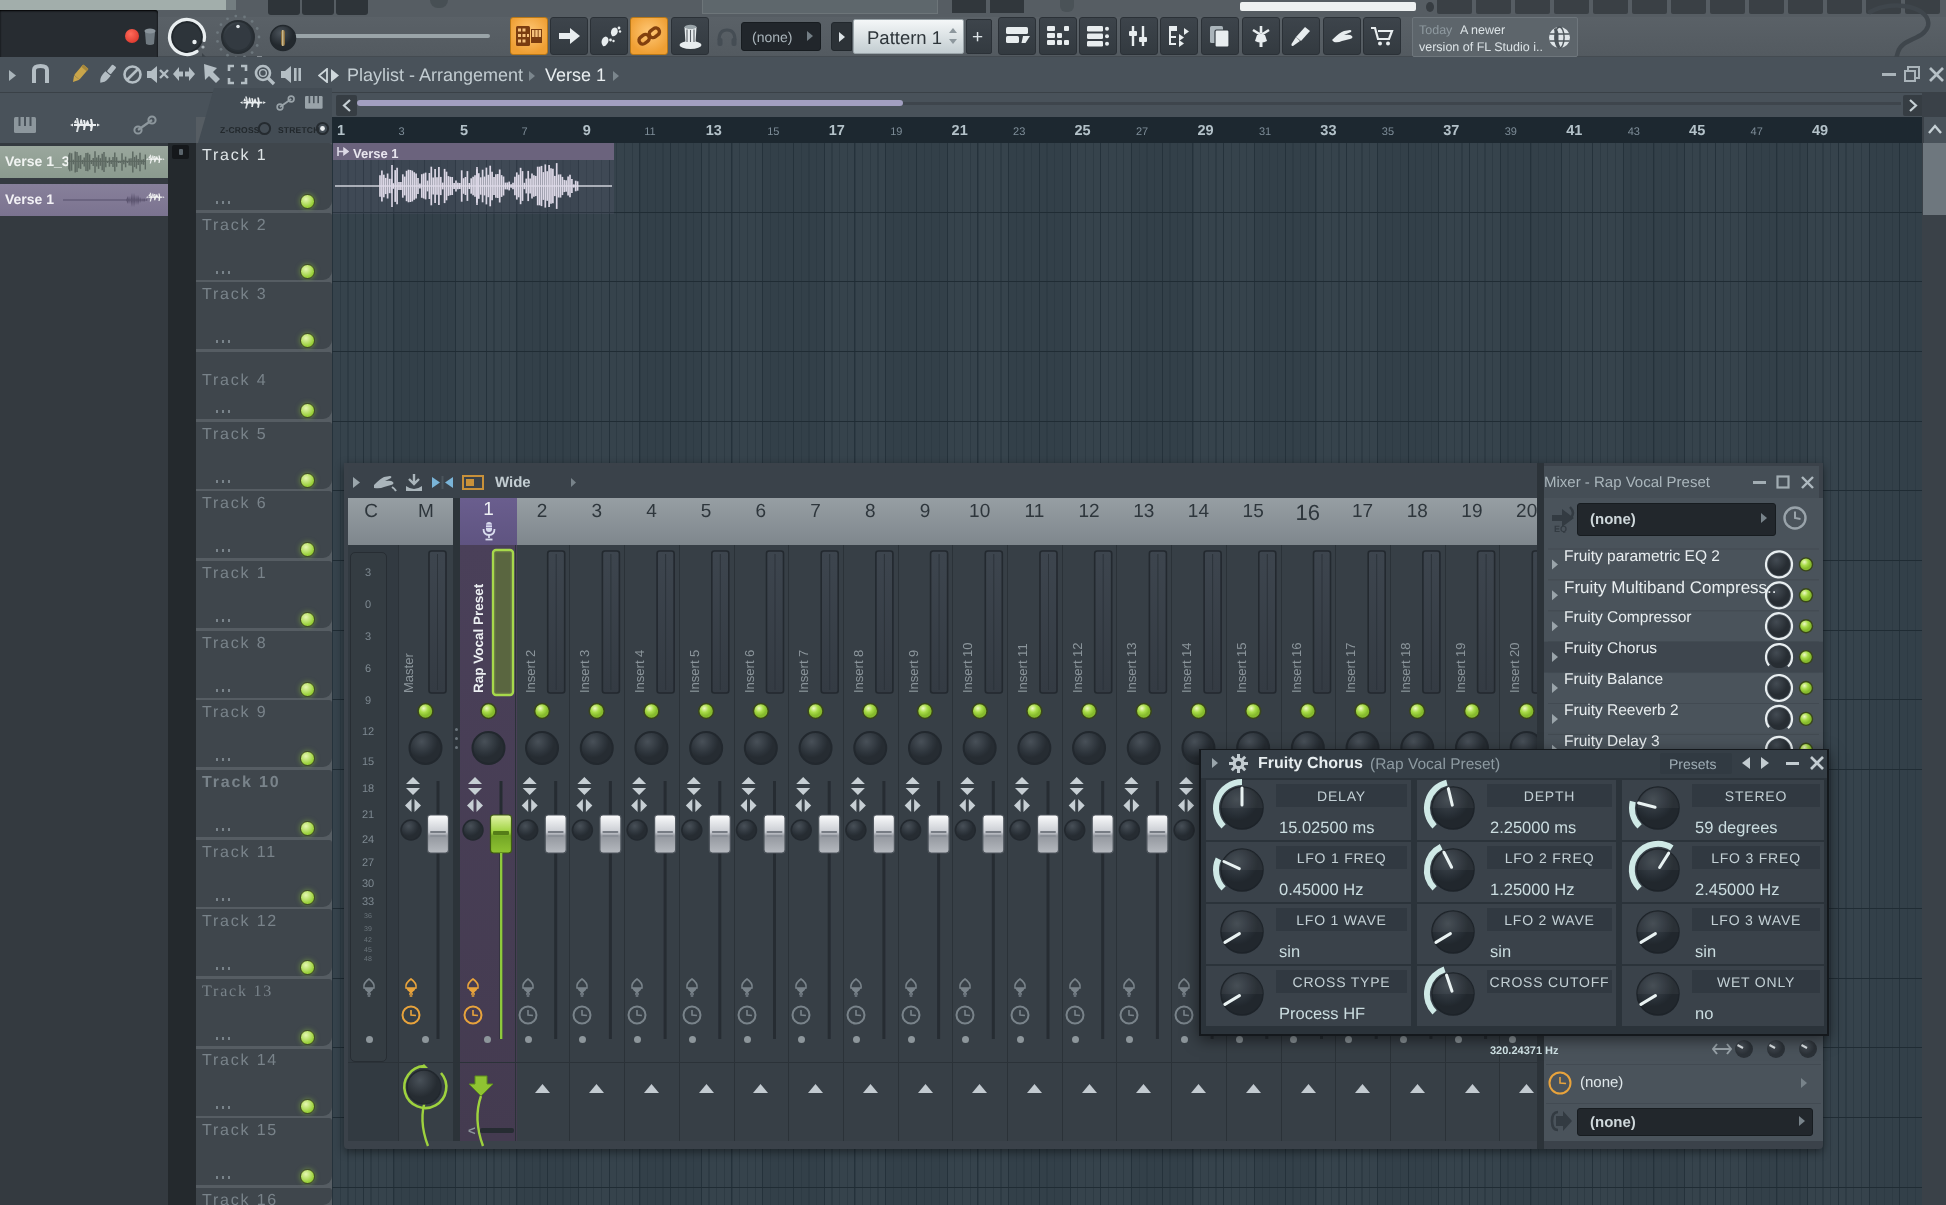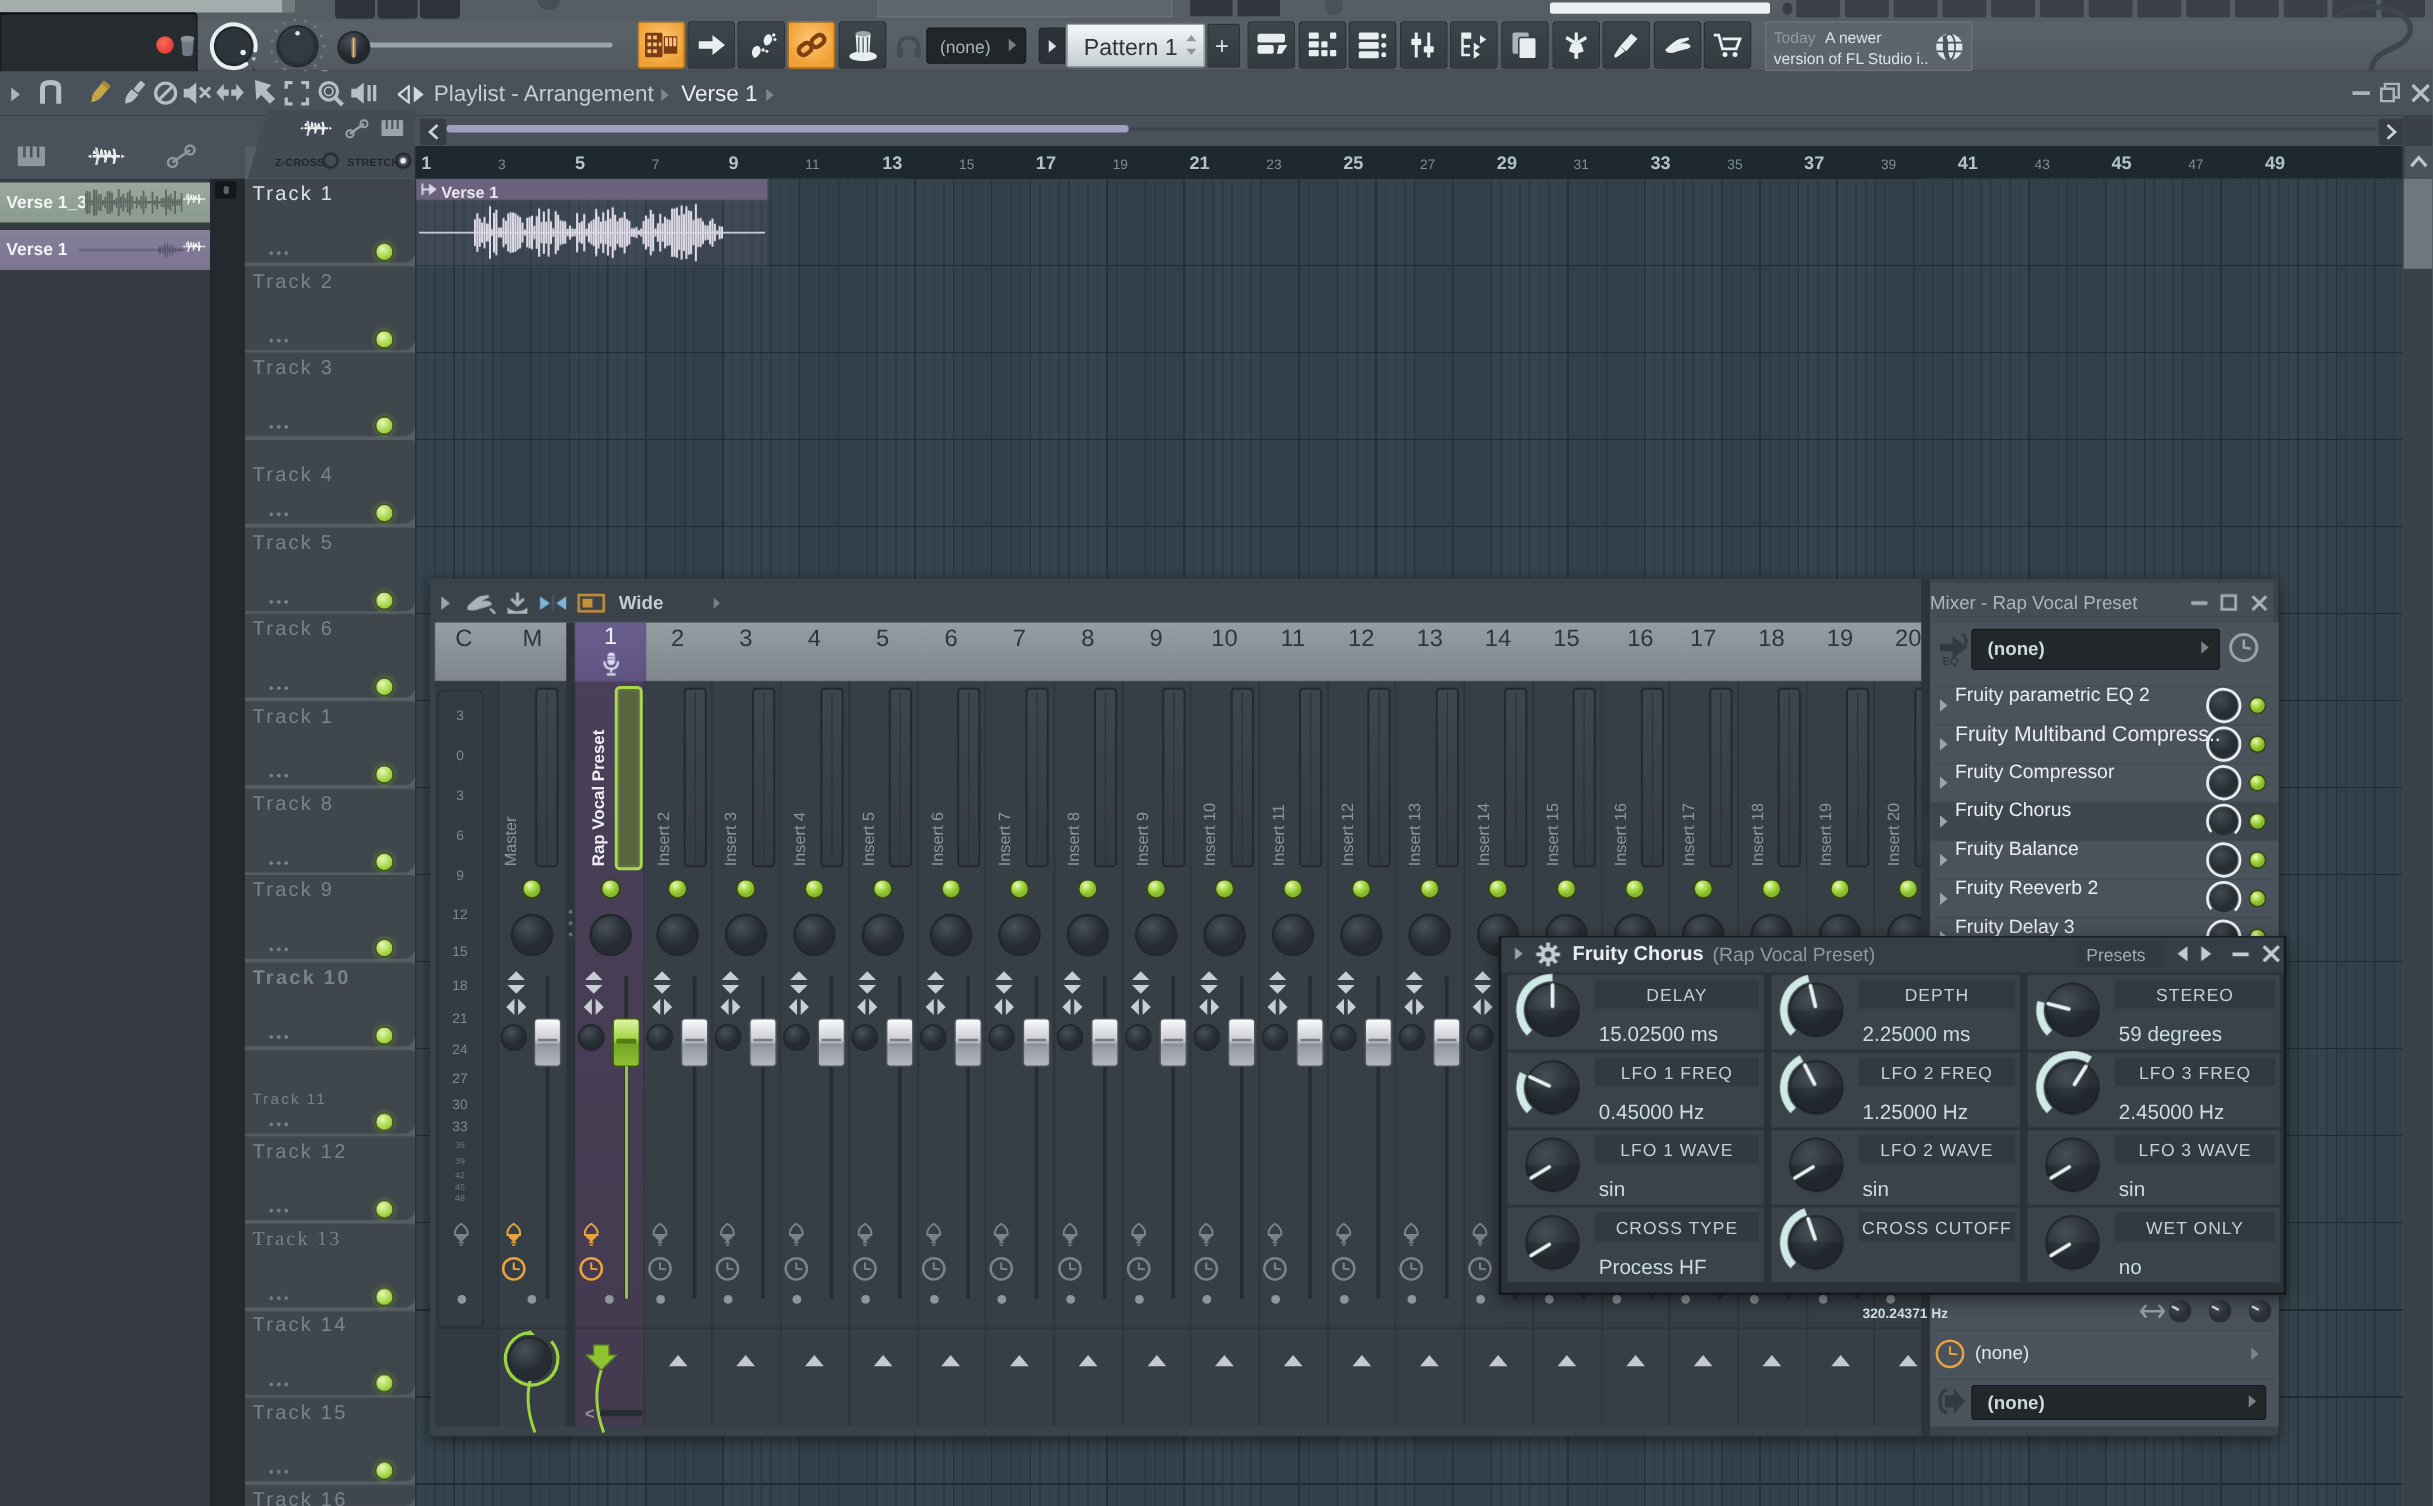--- a/index.html
+++ b/index.html
@@ -581,21 +581,21 @@
     <div style="left:300px;top:682px;width:15px;height:15px;border-radius:50%;background:radial-gradient(circle at 38% 32%,#e6f7b2,#9cd23c 65%,#85ba2c);border:1.5px solid #42501f;box-shadow:0 0 5px rgba(150,210,60,0.5);"></div>
     <div style="left:196px;top:700.2px;width:136px;height:67.2px;background:#3f464c;border-radius:0 3px 9px 0;"></div>
     <div class="t" style="left:202px;top:705.2px;font-size:16px;color:#79838a;font-weight:400;letter-spacing:1.8px;">Track 9</div>
     <div style="left:214px;top:758px;width:17px;height:3px;background:radial-gradient(circle 1.5px, #79838a 1.4px, transparent 1.5px) 0 0/6px 3px repeat-x;"></div>
     <div style="left:300px;top:751px;width:15px;height:15px;border-radius:50%;background:radial-gradient(circle at 38% 32%,#e6f7b2,#9cd23c 65%,#85ba2c);border:1.5px solid #42501f;box-shadow:0 0 5px rgba(150,210,60,0.5);"></div>
     <div style="left:196px;top:769.9px;width:136px;height:67.2px;background:#3f464c;border-radius:0 3px 9px 0;"></div>
     <div class="t" style="left:202px;top:774.85px;font-size:16px;color:#79838a;font-weight:700;letter-spacing:1.8px;">Track 10</div>
     <div style="left:214px;top:828px;width:17px;height:3px;background:radial-gradient(circle 1.5px, #79838a 1.4px, transparent 1.5px) 0 0/6px 3px repeat-x;"></div>
     <div style="left:300px;top:821px;width:15px;height:15px;border-radius:50%;background:radial-gradient(circle at 38% 32%,#e6f7b2,#9cd23c 65%,#85ba2c);border:1.5px solid #42501f;box-shadow:0 0 5px rgba(150,210,60,0.5);"></div>
     <div style="left:196px;top:839.5px;width:136px;height:67.2px;background:#3f464c;border-radius:0 3px 9px 0;"></div>
-    <div class="t" style="left:202px;top:844.5px;font-size:12px;color:#79838a;font-weight:400;letter-spacing:1.8px;margin-top:28px;">Track 11</div>
+    <div class="t" style="left:202px;top:844.5px;font-size:16px;color:#79838a;font-weight:400;letter-spacing:1.8px;">Track 11</div>
     <div style="left:214px;top:898px;width:17px;height:3px;background:radial-gradient(circle 1.5px, #79838a 1.4px, transparent 1.5px) 0 0/6px 3px repeat-x;"></div>
     <div style="left:300px;top:890px;width:15px;height:15px;border-radius:50%;background:radial-gradient(circle at 38% 32%,#e6f7b2,#9cd23c 65%,#85ba2c);border:1.5px solid #42501f;box-shadow:0 0 5px rgba(150,210,60,0.5);"></div>
     <div style="left:196px;top:909.2px;width:136px;height:67.2px;background:#3f464c;border-radius:0 3px 9px 0;"></div>
     <div class="t" style="left:202px;top:914.1500000000001px;font-size:16px;color:#79838a;font-weight:400;letter-spacing:1.8px;">Track 12</div>
     <div style="left:214px;top:967px;width:17px;height:3px;background:radial-gradient(circle 1.5px, #79838a 1.4px, transparent 1.5px) 0 0/6px 3px repeat-x;"></div>
     <div style="left:300px;top:960px;width:15px;height:15px;border-radius:50%;background:radial-gradient(circle at 38% 32%,#e6f7b2,#9cd23c 65%,#85ba2c);border:1.5px solid #42501f;box-shadow:0 0 5px rgba(150,210,60,0.5);"></div>
     <div style="left:196px;top:978.8px;width:136px;height:67.2px;background:#3f464c;border-radius:0 3px 9px 0;"></div>
     <div class="t" style="left:202px;top:983.8000000000001px;font-size:16px;color:#79838a;font-weight:400;letter-spacing:1.8px;font-family:Liberation Serif, serif;">Track 13</div>
     <div style="left:214px;top:1037px;width:17px;height:3px;background:radial-gradient(circle 1.5px, #79838a 1.4px, transparent 1.5px) 0 0/6px 3px repeat-x;"></div>
     <div style="left:300px;top:1030px;width:15px;height:15px;border-radius:50%;background:radial-gradient(circle at 38% 32%,#e6f7b2,#9cd23c 65%,#85ba2c);border:1.5px solid #42501f;box-shadow:0 0 5px rgba(150,210,60,0.5);"></div>
@@ -755,21 +755,21 @@
     <div class="t" style="left:745.85px;top:502px;font-size:19px;color:#2e363c;font-weight:400;width:30px;text-align:center;">6</div>
     <div class="t" style="left:800.5500000000001px;top:502px;font-size:19px;color:#2e363c;font-weight:400;width:30px;text-align:center;">7</div>
     <div class="t" style="left:855.2500000000001px;top:502px;font-size:19px;color:#2e363c;font-weight:400;width:30px;text-align:center;">8</div>
     <div class="t" style="left:909.95px;top:502px;font-size:19px;color:#2e363c;font-weight:400;width:30px;text-align:center;">9</div>
     <div class="t" style="left:964.65px;top:502px;font-size:19px;color:#2e363c;font-weight:400;width:30px;text-align:center;">10</div>
     <div class="t" style="left:1019.3499999999999px;top:502px;font-size:19px;color:#2e363c;font-weight:400;width:30px;text-align:center;">11</div>
     <div class="t" style="left:1074.05px;top:502px;font-size:19px;color:#2e363c;font-weight:400;width:30px;text-align:center;">12</div>
     <div class="t" style="left:1128.75px;top:502px;font-size:19px;color:#2e363c;font-weight:400;width:30px;text-align:center;">13</div>
     <div class="t" style="left:1183.4499999999998px;top:502px;font-size:19px;color:#2e363c;font-weight:400;width:30px;text-align:center;">14</div>
     <div class="t" style="left:1238.15px;top:502px;font-size:19px;color:#2e363c;font-weight:400;width:30px;text-align:center;">15</div>
-    <div class="t" style="left:1292.85px;top:502px;font-size:19px;color:#2e363c;font-weight:400;width:30px;text-align:right;">16</div>
+    <div class="t" style="left:1292.85px;top:502px;font-size:22px;color:#2e363c;font-weight:400;width:30px;text-align:center;">16</div>
     <div class="t" style="left:1347.55px;top:502px;font-size:19px;color:#2e363c;font-weight:400;width:30px;text-align:center;">17</div>
     <div class="t" style="left:1402.25px;top:502px;font-size:19px;color:#2e363c;font-weight:400;width:30px;text-align:center;">18</div>
     <div class="t" style="left:1456.9499999999998px;top:502px;font-size:19px;color:#2e363c;font-weight:400;width:30px;text-align:center;">19</div>
     <div class="t" style="left:1511.6499999999999px;top:502px;font-size:19px;color:#2e363c;font-weight:400;width:30px;text-align:center;">20</div>
     <div style="left:514.7px;top:545px;width:1px;height:596px;background:#2b3238;"></div>
     <div style="left:569.4px;top:545px;width:1px;height:596px;background:#2b3238;"></div>
     <div style="left:624.1px;top:545px;width:1px;height:596px;background:#2b3238;"></div>
     <div style="left:678.8px;top:545px;width:1px;height:596px;background:#2b3238;"></div>
     <div style="left:733.5px;top:545px;width:1px;height:596px;background:#2b3238;"></div>
     <div style="left:788.2px;top:545px;width:1px;height:596px;background:#2b3238;"></div>

